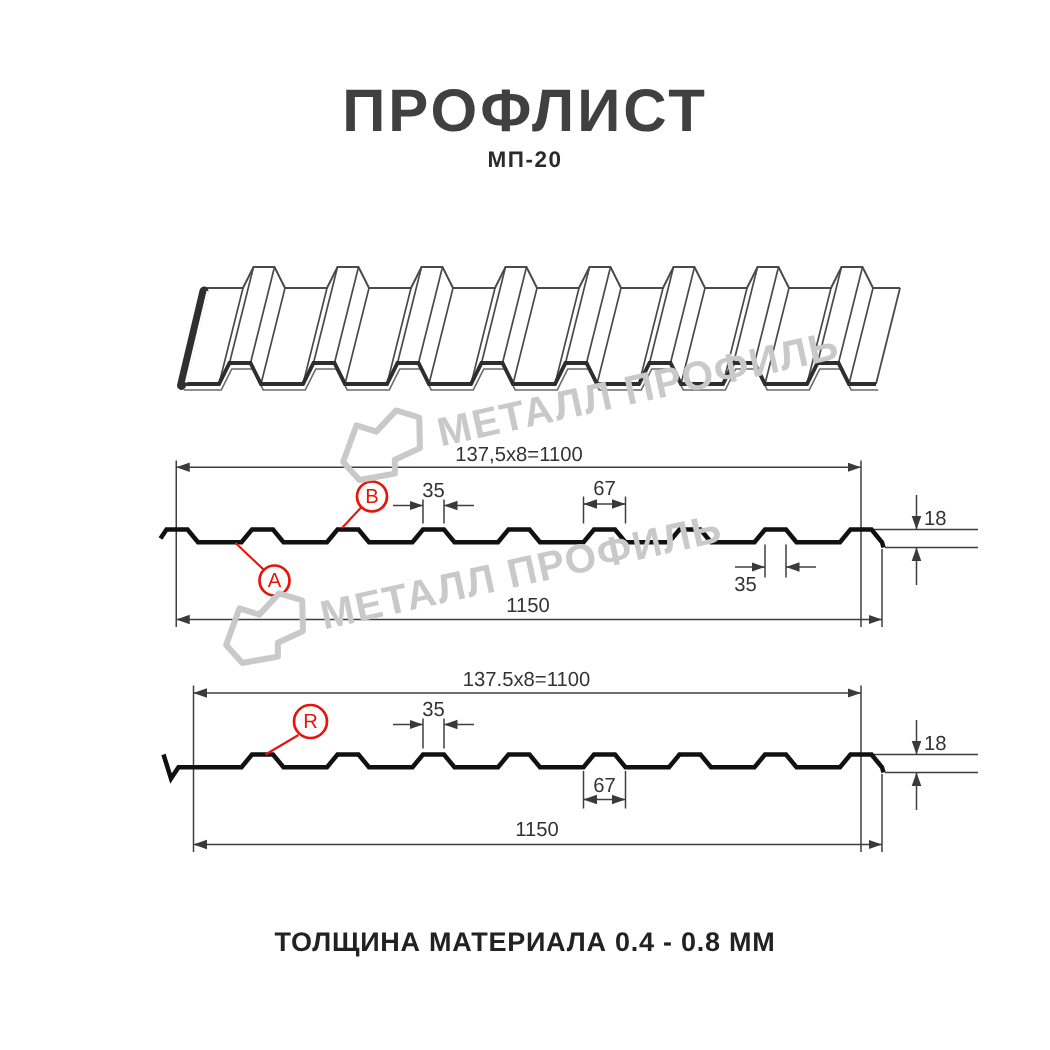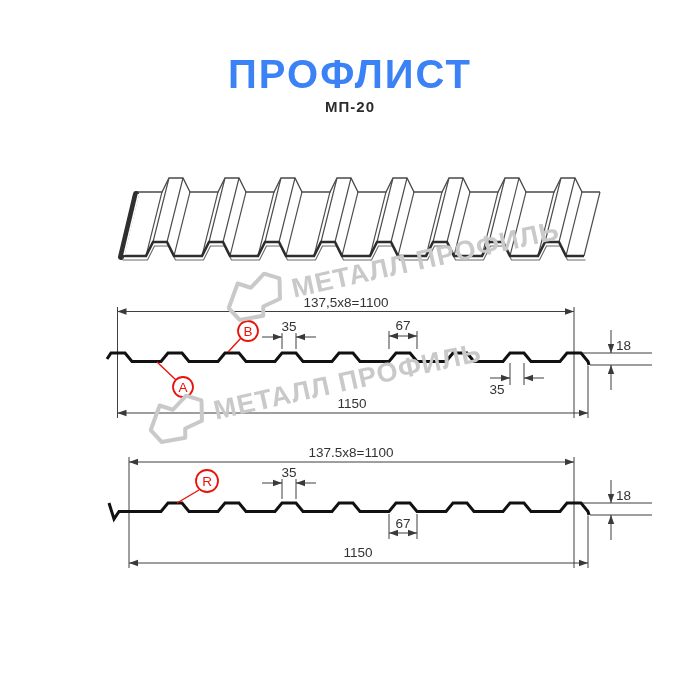--- a/index.html
+++ b/index.html
@@ -1,19 +1,19 @@
 <!DOCTYPE html>
 <html style="--accent-red: #e8140c; --line-black: #111111; --dim-gray: #3a3a3a; --watermark-gray: #c9c9c9;"><head>
 <meta charset="utf-8">
 <style>
   html,body{margin:0;padding:0;background:#fff;}
   .stage{position:relative;width:700px;height:700px;background:#fff;overflow:hidden;
          font-family:"Liberation Sans",sans-serif;}
   .title{position:absolute;left:0;right:0;top:52px;text-align:center;
-         font-size:40px;font-weight:bold;letter-spacing:2px;color:#3b82f6;}
+         font-size:40px;font-weight:bold;letter-spacing:2px;color:#404040;}
   .subtitle{position:absolute;left:0;right:0;top:98px;text-align:center;
          font-size:15px;font-weight:600;letter-spacing:1px;color:#2b2b2b;}
   .footer{position:absolute;left:0;right:0;top:618px;text-align:center;
          font-size:18px;font-weight:600;letter-spacing:0.5px;color:#222;}
   .art{position:absolute;left:0;top:0;}
   
   .wm{position:absolute;display:flex;align-items:center;gap:8px;height:54px;
       transform:rotate(-12.5deg);transform-origin:72px 27px;pointer-events:none;}
   .wm1{left:224px;top:261px;}
   .wm2{left:146px;top:383px;}
@@ -194,13 +194,14 @@
     </svg>
     <span class="wm-text">МЕТАЛЛ ПРОФИЛЬ</span>
   </div>
   <div class="wm wm2">
     <svg width="60" height="46" viewBox="0 0 60 46">
       <path d="M2,28 L16,6 L28,13 L44,2 L58,10 L54,30 L36,34 L34,43 L10,42 Z"></path>
     </svg>
     <span class="wm-text">МЕТАЛЛ ПРОФИЛЬ</span>
   </div>
 
+  <div class="footer">ТОЛЩИНА МАТЕРИАЛА 0.4 - 0.8 ММ</div>
 </div>
 
 </body></html>

